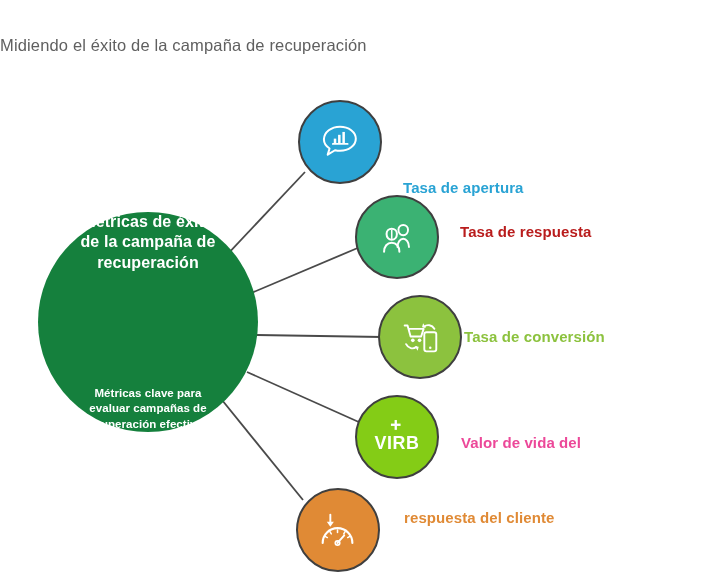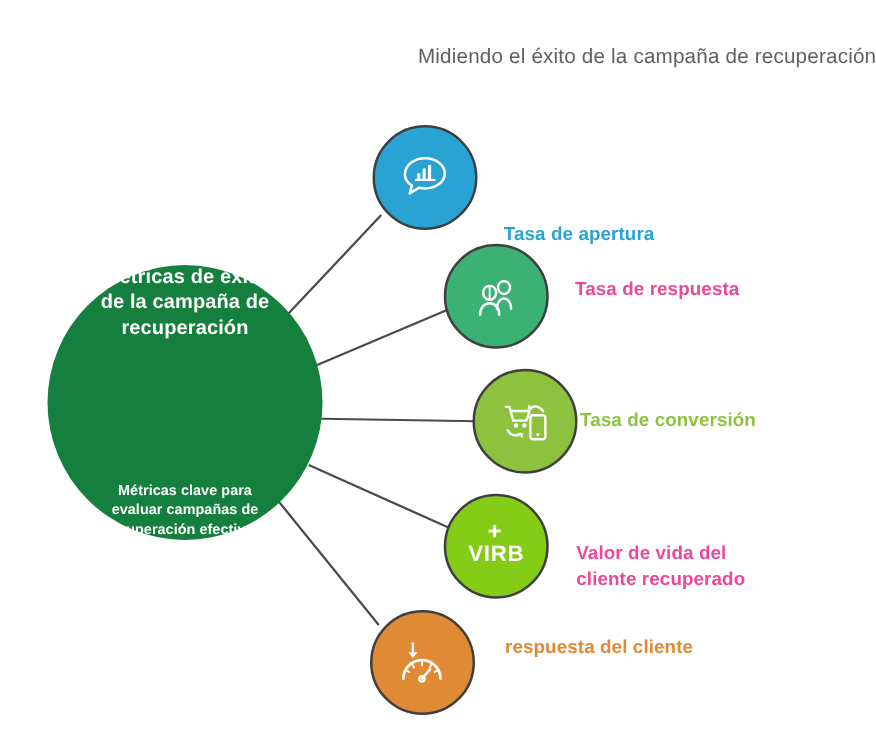--- a/index.html
+++ b/index.html
@@ -22,21 +22,21 @@
     width: 701px;
     height: 586px;
   }
 
   
   .title {
     position: absolute;
     left: 0;
     top: 36px;
     width: 701px;
-    text-align: right;
+    text-align: left;
     font-size: 16.5px;
     color: #606060;
     letter-spacing: 0.15px;
     white-space: nowrap;
   }
 
   
   .lines {
     position: absolute;
     left: 0;
@@ -145,21 +145,21 @@
     <svg width="46" height="46" viewBox="0 0 48 48">
 
       <path d="M30.5 11.5c3 0 5 2.1 5 5 0 3-2 5.6-5 5.6s-5-2.6-5-5.6c0-2.9 2-5 5-5z" fill="none" stroke="#ffffff" stroke-width="2" stroke-linejoin="round"></path>
       <path d="M24.5 34.5c0-5 2.8-8.6 6-8.6s6 3.6 6 8.6" fill="none" stroke="#ffffff" stroke-width="2" stroke-linecap="round"></path>
 
       <path d="M18.5 15.5c3.2 0 5.4 2.3 5.4 5.4 0 3.2-2.2 6-5.4 6s-5.4-2.8-5.4-6c0-3.1 2.2-5.4 5.4-5.4z" fill="none" stroke="#ffffff" stroke-width="2.1" stroke-linejoin="round"></path>
       <path d="M10.5 39.5c0-5.6 3.3-9.6 8-9.6s8 4 8 9.6" fill="none" stroke="#ffffff" stroke-width="2.1" stroke-linecap="round"></path>
       <line x1="18.5" y1="16.5" x2="18.5" y2="26" stroke="#ffffff" stroke-width="1.6"></line>
     </svg>
   </div>
-  <div class="node-label" style="left:460px; top:222px; color:#ec4899;">
+  <div class="node-label" style="left:460px; top:222px; color:#b91c1c;">
     <div>Tasa de respuesta</div>
   </div>
 
   <div class="node" style="left:378px; top:295px; width:84px; height:84px; background:#8cc23e;">
     <svg width="46" height="46" viewBox="0 0 48 48">
 
       <path d="M8 12h3l3.2 11.5h11l2.6-8H13" fill="none" stroke="#ffffff" stroke-width="2" stroke-linecap="round" stroke-linejoin="round"></path>
       <circle cx="16.5" cy="27.5" r="1.9" fill="#ffffff"></circle>
       <circle cx="23.5" cy="27.5" r="1.9" fill="#ffffff"></circle>
 
@@ -180,21 +180,20 @@
   <div class="node" style="left:355px; top:395px; width:84px; height:84px; background:#84cc16;">
     <svg width="50" height="50" viewBox="0 0 56 56">
 
       <rect x="25.3" y="9" width="2.6" height="11" fill="#ffffff"></rect>
       <rect x="21.2" y="13" width="10.8" height="2.6" fill="#ffffff"></rect>
       <text x="28" y="41" text-anchor="middle" font-family="'Liberation Sans', sans-serif" font-size="20" font-weight="bold" letter-spacing="0.6" fill="#ffffff">VIRB</text>
     </svg>
   </div>
   <div class="node-label" style="left:461px; top:433px; color:#ec4899;">
     <div>Valor de vida del</div>
-    <div>cliente recuperado</div>
   </div>
 
   <div class="node" style="left:296px; top:488px; width:84px; height:84px; background:#e08a35;">
     <svg width="46" height="46" viewBox="0 0 48 48">
 
       <line x1="16" y1="8" x2="16" y2="18" stroke="#ffffff" stroke-width="2" stroke-linecap="round"></line>
       <path d="M12.3 15.5L16 20.5l3.7-5z" fill="#ffffff"></path>
 
       <path d="M8 37.5a15.5 15.5 0 0 1 31 0" fill="none" stroke="#ffffff" stroke-width="2.2" stroke-linecap="round"></path>
 

